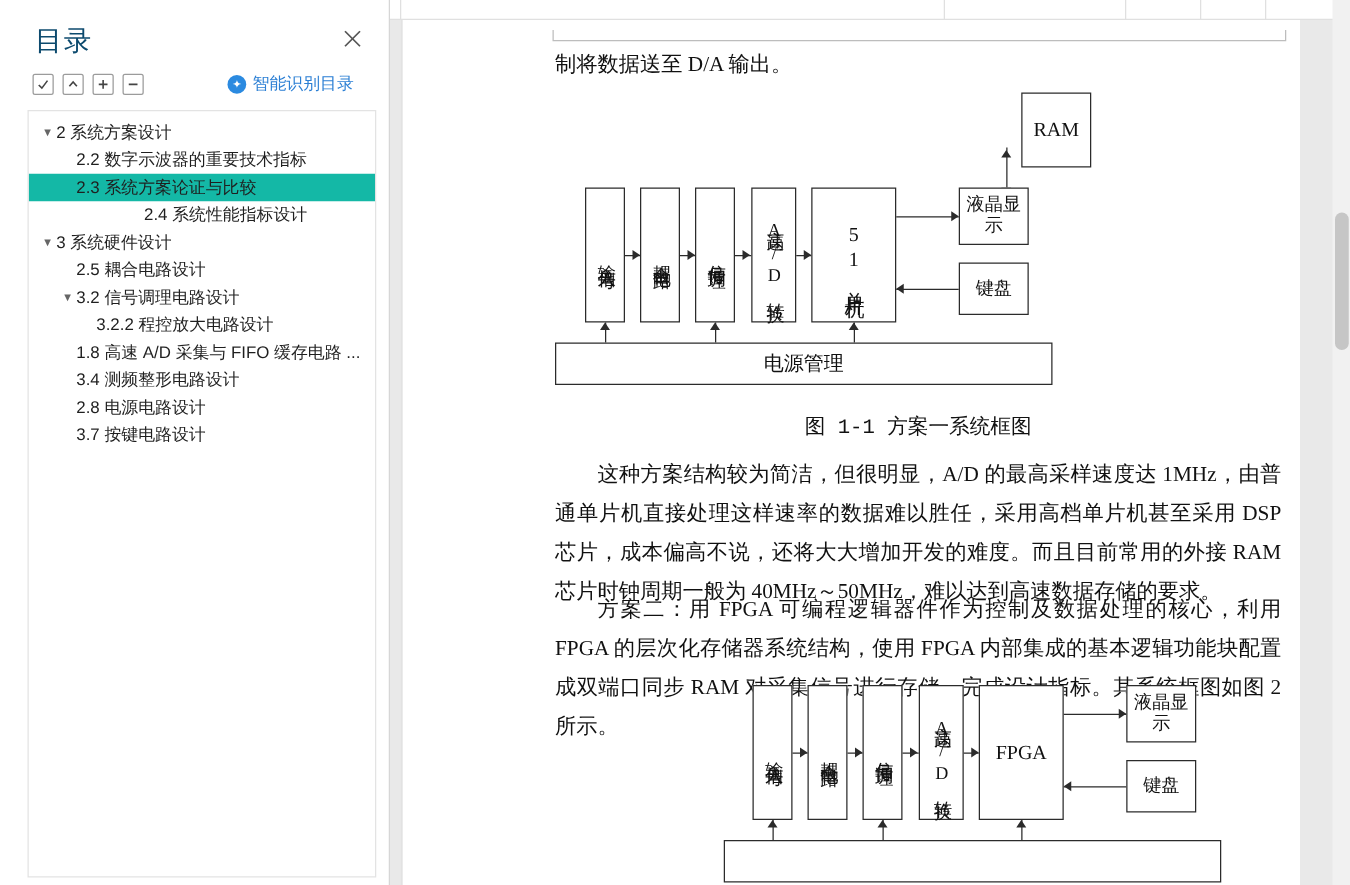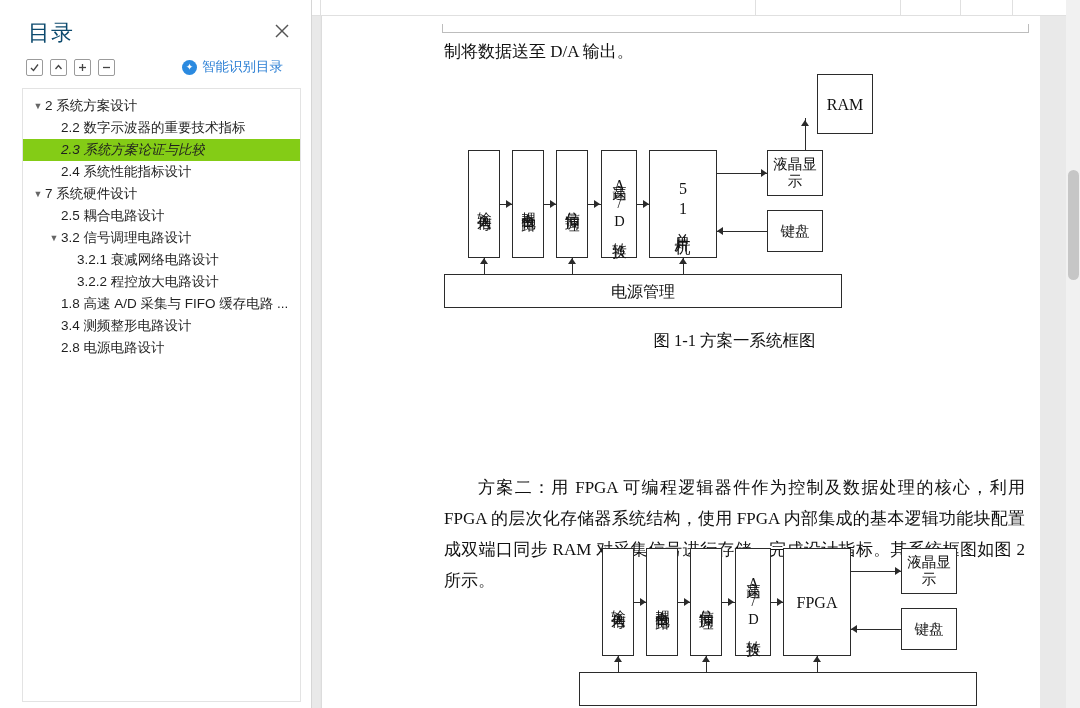--- a/index.html
+++ b/index.html
@@ -73,21 +73,21 @@
   .toc-list { list-style: none; margin: 0; padding: 0; }
   .toc-item {
     display: flex; align-items: center;
     height: 22px;
     font-size: 13.5px;
     color: #1f1f1f;
     cursor: pointer;
     white-space: nowrap;
     overflow: hidden;
   }
-  .toc-item.selected { background: #84cc16; font-style: italic; }
+  .toc-item.selected { background: #14b8a6; }
   .caret {
     width: 14px; flex: 0 0 14px;
     text-align: center;
     font-size: 9px; color: #666;
     line-height: 1;
   }
   .caret.empty { visibility: hidden; }
   .toc-label { overflow: hidden; text-overflow: ellipsis; }
 
   
@@ -123,21 +123,21 @@
     font-size: 17px;
     color: #111;
     line-height: 31px;
     text-align: justify;
   }
   .indent { text-indent: 2em; }
   .fig-caption {
     position: absolute;
     left: 122px; right: 32px;
     text-align: center;
-    font-family: Liberation Serif, serif;
+    font-family: Liberation Mono, monospace;
     font-size: 16.5px;
     color: #111;
   }
 
   
   .diagram { position: absolute; }
   .node {
     position: absolute;
     border: 1px solid #2b2b2b;
     background: #fff;
@@ -238,55 +238,55 @@
             <span class="toc-label">2 系统方案设计</span>
           </li>
           <li class="toc-item" style="padding-left: 24px;">
             <span class="caret empty">▼</span>
             <span class="toc-label">2.2 数字示波器的重要技术指标</span>
           </li>
           <li class="toc-item selected" style="padding-left: 24px;">
             <span class="caret empty">▼</span>
             <span class="toc-label">2.3 系统方案论证与比较</span>
           </li>
-          <li class="toc-item" style="padding-left: 24px;">
+          <li class="toc-item" style="padding-left: 24px; justify-content: center;">
             <span class="caret empty">▼</span>
             <span class="toc-label">2.4 系统性能指标设计</span>
           </li>
           <li class="toc-item" style="padding-left: 8px;">
             <span class="caret">▼</span>
-            <span class="toc-label">7 系统硬件设计</span>
+            <span class="toc-label">3 系统硬件设计</span>
           </li>
           <li class="toc-item" style="padding-left: 24px;">
             <span class="caret empty">▼</span>
             <span class="toc-label">2.5 耦合电路设计</span>
           </li>
           <li class="toc-item" style="padding-left: 24px;">
             <span class="caret">▼</span>
             <span class="toc-label">3.2 信号调理电路设计</span>
           </li>
           <li class="toc-item" style="padding-left: 40px;">
             <span class="caret empty">▼</span>
-            <span class="toc-label">3.2.1 衰减网络电路设计</span>
-          </li>
-          <li class="toc-item" style="padding-left: 40px;">
-            <span class="caret empty">▼</span>
             <span class="toc-label">3.2.2 程控放大电路设计</span>
           </li>
           <li class="toc-item" style="padding-left: 24px;">
             <span class="caret empty">▼</span>
             <span class="toc-label">1.8 高速 A/D 采集与 FIFO 缓存电路 ...</span>
           </li>
           <li class="toc-item" style="padding-left: 24px;">
             <span class="caret empty">▼</span>
             <span class="toc-label">3.4 测频整形电路设计</span>
           </li>
           <li class="toc-item" style="padding-left: 24px;">
             <span class="caret empty">▼</span>
             <span class="toc-label">2.8 电源电路设计</span>
+          </li>
+          <li class="toc-item" style="padding-left: 24px;">
+            <span class="caret empty">▼</span>
+            <span class="toc-label">3.7 按键电路设计</span>
           </li>
         </ul>
     </div>
   </div>
 
   <div class="doc-area">
     <div class="page">
 
       <div class="header-rule"></div>
 
@@ -328,20 +328,21 @@
         <div class="line vline" style="left:40px; top:184px; height:16px;"></div>
         <div class="arrow-u" style="left:36px; top:184px;"></div>
         <div class="line vline" style="left:128px; top:184px; height:16px;"></div>
         <div class="arrow-u" style="left:124px; top:184px;"></div>
         <div class="line vline" style="left:239px; top:184px; height:16px;"></div>
         <div class="arrow-u" style="left:235px; top:184px;"></div>
       </div>
 
       <div class="fig-caption" style="top:338px;">图 1-1 方案一系统框图</div>
 
+      <div class="body-text indent" style="top:372px;">这种方案结构较为简洁，但很明显，A/D 的最高采样速度达 1MHz，由普通单片机直接处理这样速率的数据难以胜任，采用高档单片机甚至采用 DSP 芯片，成本偏高不说，还将大大增加开发的难度。而且目前常用的外接 RAM 芯片时钟周期一般为 40MHz～50MHz，难以达到高速数据存储的要求。</div>
       <div class="body-text indent" style="top:480px;">方案二：用 FPGA 可编程逻辑器件作为控制及数据处理的核心，利用 FPGA 的层次化存储器系统结构，使用 FPGA 内部集成的基本逻辑功能块配置成双端口同步 RAM 对采集信号进行存储，完成设计指标。其系统框图如图 2 所示。</div>
 
       <div class="diagram" style="left:122px; top:556px; width:590px; height:160px;">
         <div class="node vert" style="left:158px; top:0px; width:32px; height:108px;">输入信号</div>
         <div class="node vert" style="left:202px; top:0px; width:32px; height:108px;">耦合电路</div>
         <div class="node vert" style="left:246px; top:0px; width:32px; height:108px;">信号调理</div>
         <div class="node vert" style="left:291px; top:0px; width:36px; height:108px;">高速A/D转换</div>
         <div class="node" style="left:339px; top:0px; width:68px; height:108px; font-size:16px;">FPGA</div>
 
         <div class="line hline" style="left:190px; top:54px; width:12px;"></div>

